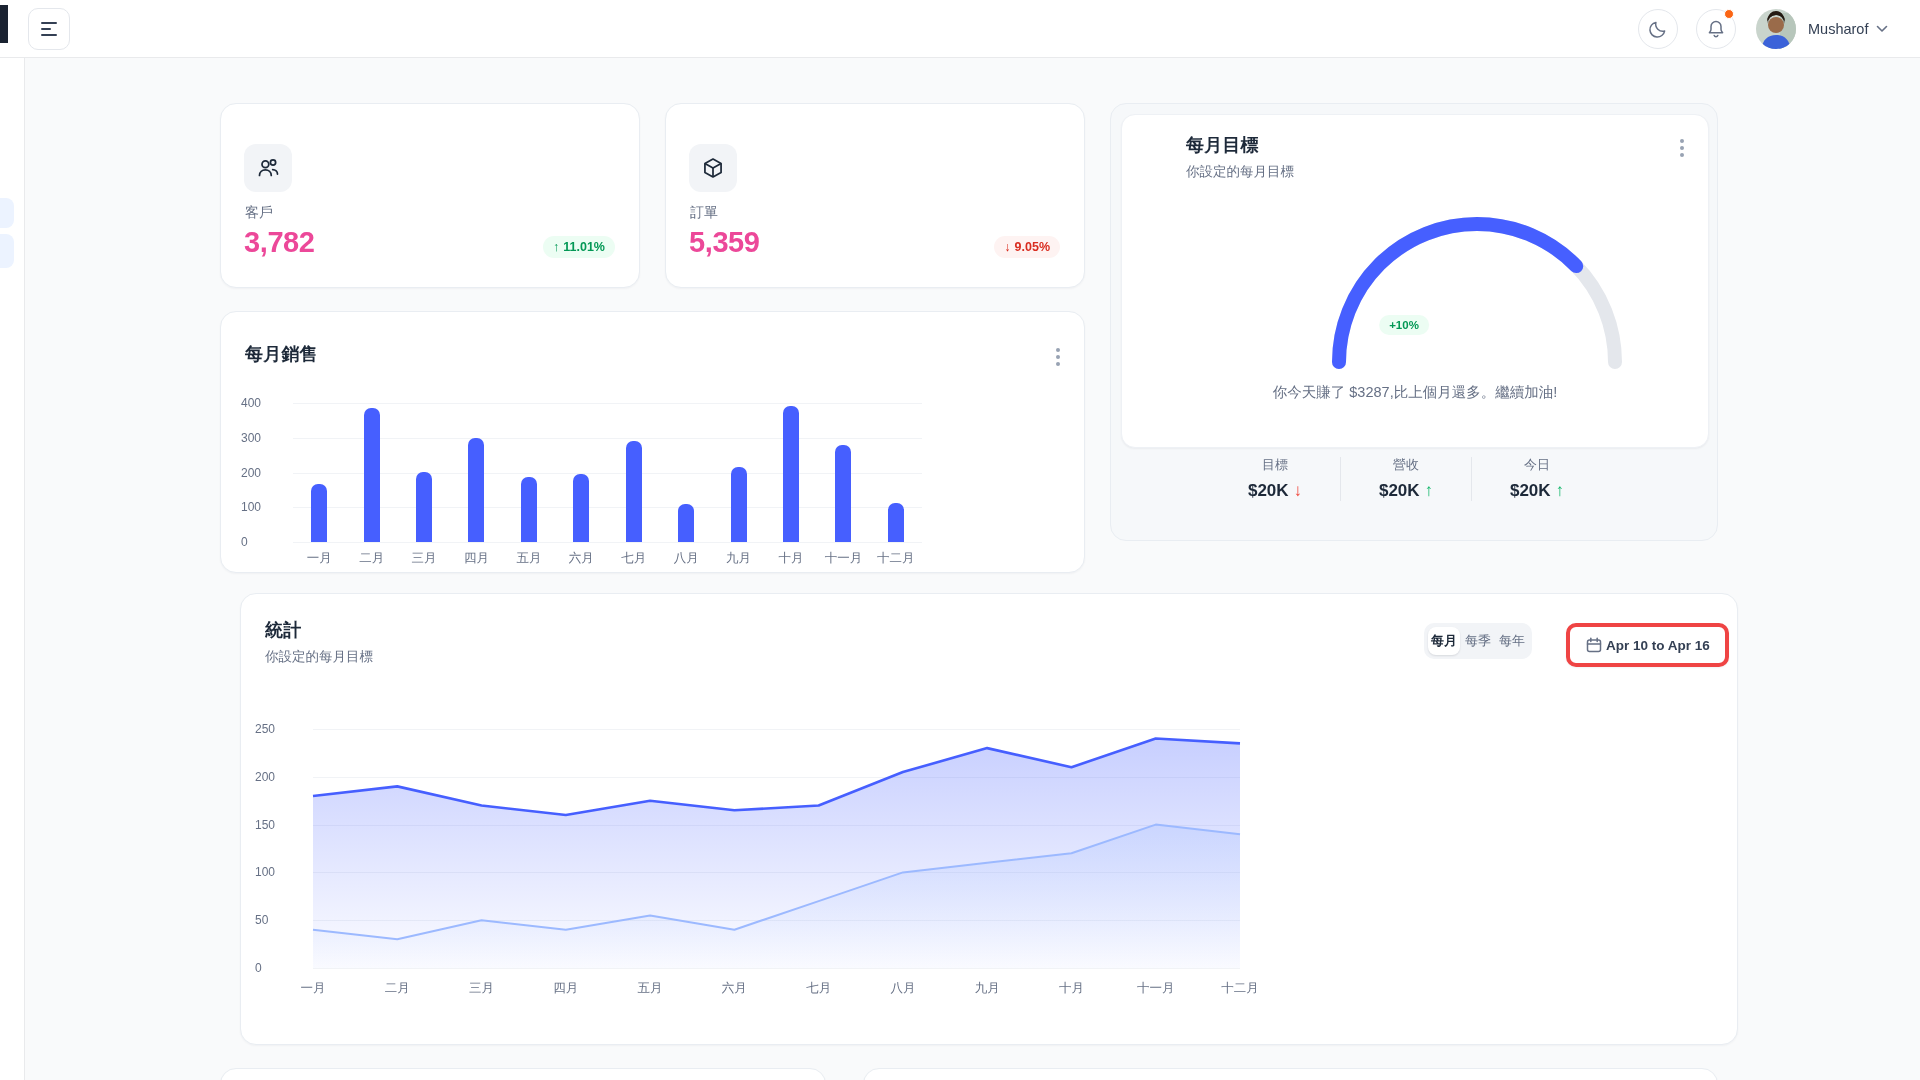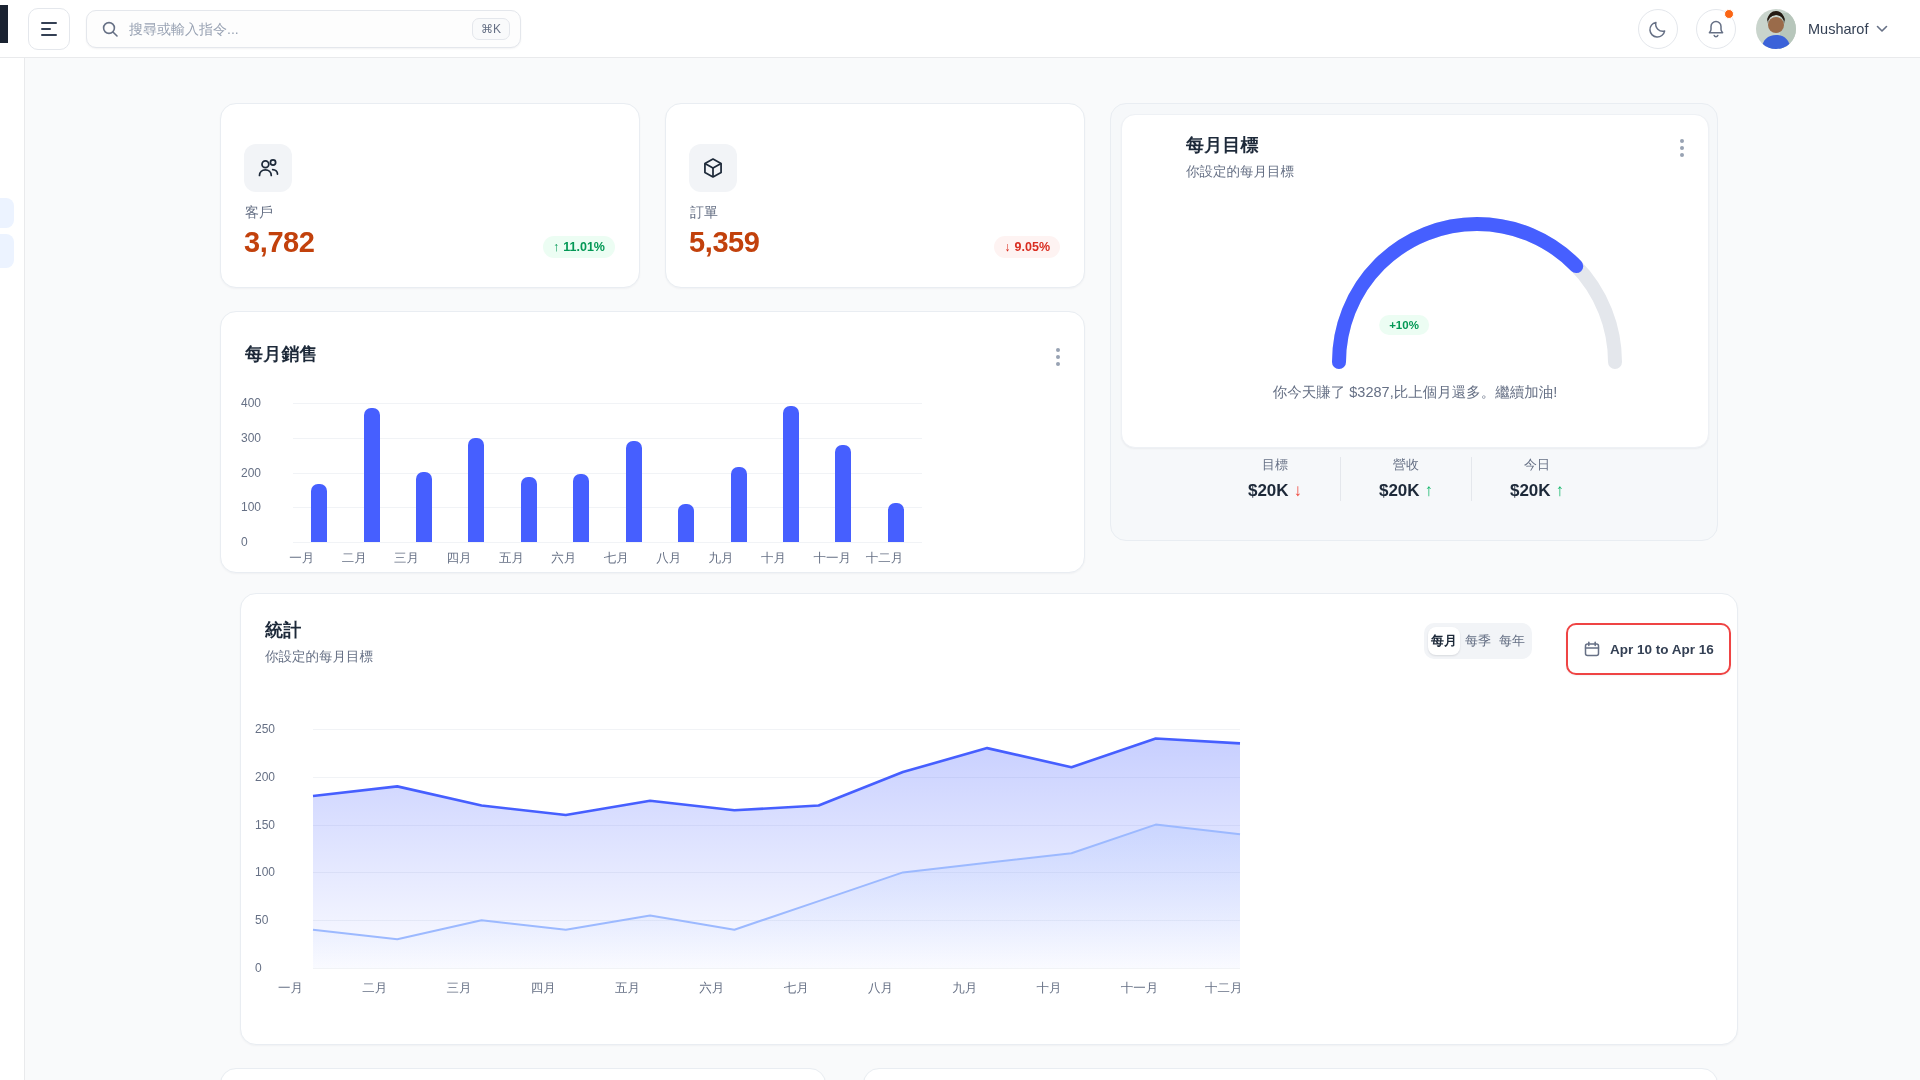--- a/index.html
+++ b/index.html
@@ -42,21 +42,21 @@
     box-shadow:0 1px 2px rgba(16,24,40,.04); }
   .card-title { font-size:18px; font-weight:700; color:#1D2939; letter-spacing:.2px; }
   .card-sub { font-size:13.5px; color:#667085; margin-top:6px; }
   .dots { display:flex; flex-direction:column; gap:3px; padding:6px; cursor:pointer; }
   .dots i { width:4px; height:4px; border-radius:50%; background:#98A2B3; }
 
   
   .metric-icon { position:absolute; left:23px; top:40px; width:48px; height:48px; border-radius:12px;
     background:#F2F4F7; display:flex; align-items:center; justify-content:center; }
   .metric-label { position:absolute; left:24px; top:100px; font-size:14px; color:#667085; }
-  .metric-value { position:absolute; left:23px; top:122px; font-size:29px; font-weight:700; color:#c2410c;
+  .metric-value { position:absolute; left:23px; top:122px; font-size:29px; font-weight:700; color:#ec4899;
     letter-spacing:-.4px; }
   .badge { position:absolute; right:24px; top:132px; display:flex; align-items:center; gap:4px;
     font-size:12.5px; font-weight:600; border-radius:999px; padding:4px 10px; }
   .badge.up { background:#ECFDF3; color:#039855; }
   .badge.down { background:#FEF3F2; color:#D92D20; }
 
   
   .target-outer { position:absolute; left:1110px; top:103px; width:608px; height:438px;
     background:#F6F8FA; border:1px solid #E9EDF2; border-radius:16px; }
   .target-inner { position:absolute; left:10px; top:10px; width:588px; height:334px; background:#fff;
@@ -72,57 +72,49 @@
   .t-col { width:130px; text-align:center; }
   .t-label { font-size:13px; color:#667085; }
   .t-value { margin-top:7px; font-size:17px; font-weight:700; color:#1D2939; display:flex;
     align-items:center; justify-content:center; gap:5px; }
   .t-arrow.up { color:#12B76A; } .t-arrow.down { color:#F04438; }
   .t-div { width:1px; height:44px; background:#E4E7EC; }
 
   
   .gridline { position:absolute; height:1px; background:#F1F3F6; }
   .ytick { position:absolute; text-align:left; font-size:12px; color:#667085; }
-  .xtick { position:absolute; font-size:12.5px; color:#667085; }
+  .xtick { position:absolute; text-align:center; font-size:12.5px; color:#667085; }
   .vbar { position:absolute; width:16px; border-radius:7px 7px 0 0; background:#465FFF; }
 
   
   .tab-group { position:absolute; left:1183px; top:29px; background:#F2F4F7; border-radius:10px;
     padding:4px; display:flex; gap:2px; }
   .tab { width:32px; padding:5px 2px; text-align:center; font-size:13px; line-height:1.35;
     color:#667085; border-radius:8px; cursor:pointer; }
   .tab.active { background:#fff; color:#1D2939; font-weight:600; box-shadow:0 1px 2px rgba(16,24,40,.12); }
-  .date-btn { position:absolute; left:1325px; top:29px; height:52px; display:flex; align-items:center; gap:9px;
-    background:#fff; border:2px solid #ef4444; border-radius:10px; padding:0 15px;
+  .date-btn { position:absolute; left:1325px; top:29px; height:44px; display:flex; align-items:center; gap:3px;
+    background:#fff; border:4px solid #ef4444; border-radius:10px; padding:0 15px;
     font-size:13.5px; font-weight:600; color:#344054; cursor:pointer; box-shadow:0 1px 2px rgba(16,24,40,.05); }
 
   svg.icon { display:block; }
 </style>
 </head>
 <body>
 
 <div class="header">
   <div class="dark-edge"></div>
 
   <div class="icon-btn-sq" style="left:28px;">
     <span class="menu-icon">
         <i></i>
         <i></i>
         <i></i>
       </span>
   </div>
 
-  <div class="search-box">
-    <svg class="icon" width="18" height="18" viewBox="0 0 18 18" fill="none" stroke="#667085" stroke-width="1.6" stroke-linecap="round">
-      <circle cx="8" cy="8" r="5.4"></circle>
-        <line x1="12.2" y1="12.2" x2="16" y2="16"></line>
-    </svg>
-    <input type="text" placeholder="搜尋或輸入指令..." style="">
-    <span class="kbd-chip">⌘K</span>
-  </div>
 
   <div class="icon-btn-circle" style="left:1638px;">
     <svg class="icon" width="20" height="20" viewBox="0 0 20 20" fill="none" stroke="#667085" stroke-width="1.5" stroke-linejoin="round">
       <path d="M16.6 12.1 A 7.2 7.2 0 0 1 7.9 3.4 A 7.4 7.4 0 1 0 16.6 12.1 Z"></path>
     </svg>
   </div>
 
   <div class="icon-btn-circle" style="left:1696px;">
     <svg class="icon" width="20" height="20" viewBox="0 0 20 20" fill="none" stroke="#667085" stroke-width="1.5" stroke-linecap="round" stroke-linejoin="round">
       <path d="M10 2.6a5 5 0 0 1 5 5v2.7c0 .9.3 1.8.9 2.5l.7.9H3.4l.7-.9c.6-.7.9-1.6.9-2.5V7.6a5 5 0 0 1 5-5Z"></path>

